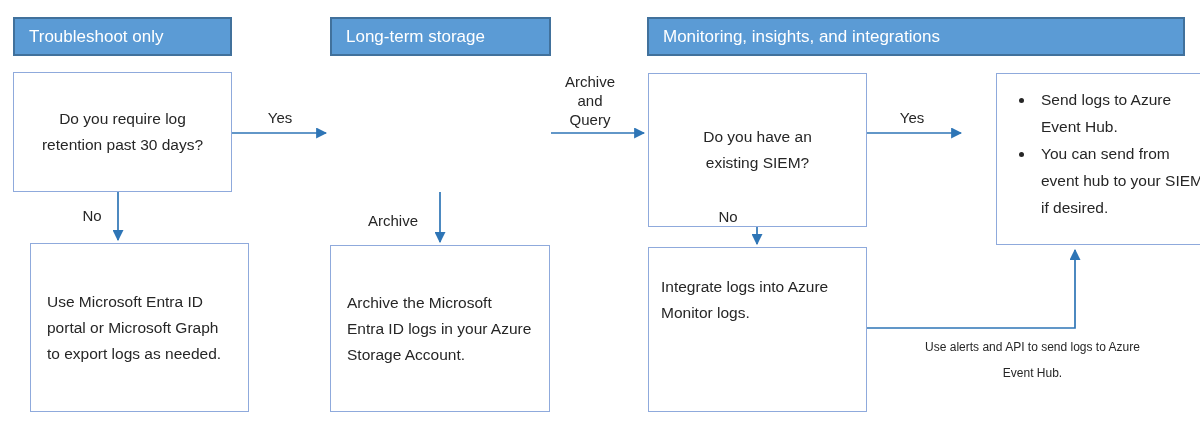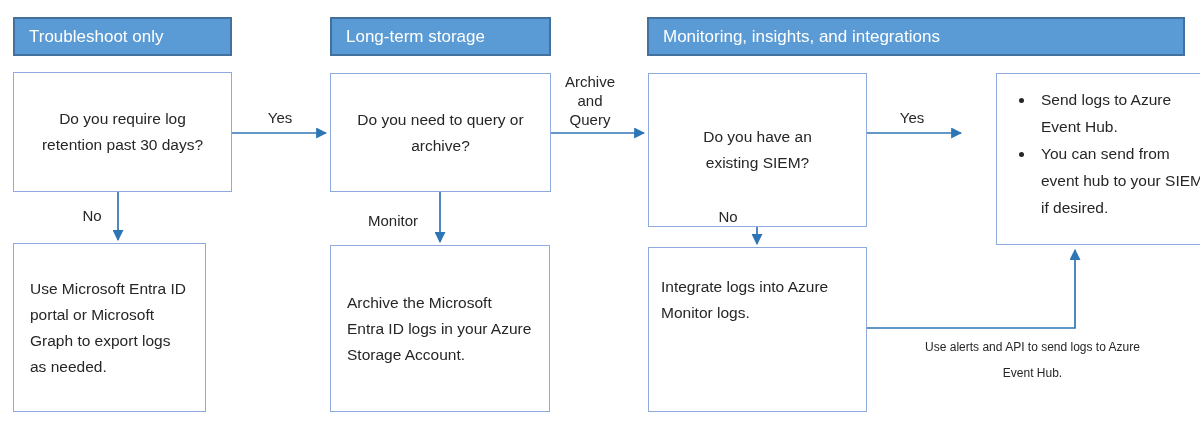--- a/index.html
+++ b/index.html
@@ -117,48 +117,45 @@
     <span>Monitoring, insights, and integrations</span>
   </div>
   <div class="col-header" style="left:330px; top:17px; width:221px;">
     <span>Long-term storage</span>
   </div>
 
   <div class="node centered" style="left:13px; top:72px; width:219px; height:120px;">
     <span>Do you require log retention past 30 days?</span>
   </div>
 
-  <div class="node centered" style="left:330px; top:73px; width:221px; height:119px; padding:0 26px;">
-    <span>Do you need to query or archive?</span>
-  </div>
 
   <div class="node centered" style="left:648px; top:73px; width:219px; height:154px; padding:0 30px;">
     <span>Do you have an existing SIEM?</span>
   </div>
 
   <div class="node bullets" style="left:965px; top:73px; width:220px; height:172px;">
     <ul>
       <li>Send logs to Azure Event Hub.</li>
       <li>You can send from event hub to your SIEM if desired.</li>
     </ul>
   </div>
 
-  <div class="node left-middle" style="left:13px; top:243px; width:193px; height:169px;">
+  <div class="node left-middle" style="left:30px; top:243px; width:219px; height:169px;">
     <span>Use Microsoft Entra ID portal or Microsoft Graph to export logs as needed.</span>
   </div>
 
   <div class="node left-middle" style="left:330px; top:245px; width:220px; height:167px;">
     <span>Archive the Microsoft Entra ID logs in your Azure Storage Account.</span>
   </div>
 
   <div class="node left-top" style="left:648px; top:247px; width:219px; height:165px;padding-left:12px;">
     <span>Integrate logs into Azure Monitor logs.</span>
   </div>
 
   <div class="edge-label" style="left:252px; top:108px; width:56px;">Yes</div>
   <div class="edge-label" style="left:72px; top:206px; width:40px;">No</div>
   <div class="edge-label" style="left:559px; top:72px; width:62px;">Archive and Query</div>
-  <div class="edge-label" style="left:355px; top:211px; width:76px;">Monitor</div>
+  <div class="edge-label" style="left:355px; top:211px; width:76px;">Archive</div>
   <div class="edge-label" style="left:884px; top:108px; width:56px;">Yes</div>
   <div class="edge-label" style="left:708px; top:207px; width:40px;">No</div>
   <div class="edge-label big" style="left:925px; top:334px; width:215px;">Use alerts and API to send logs to Azure Event Hub.</div>
 
 </div>
 
 </body></html>

